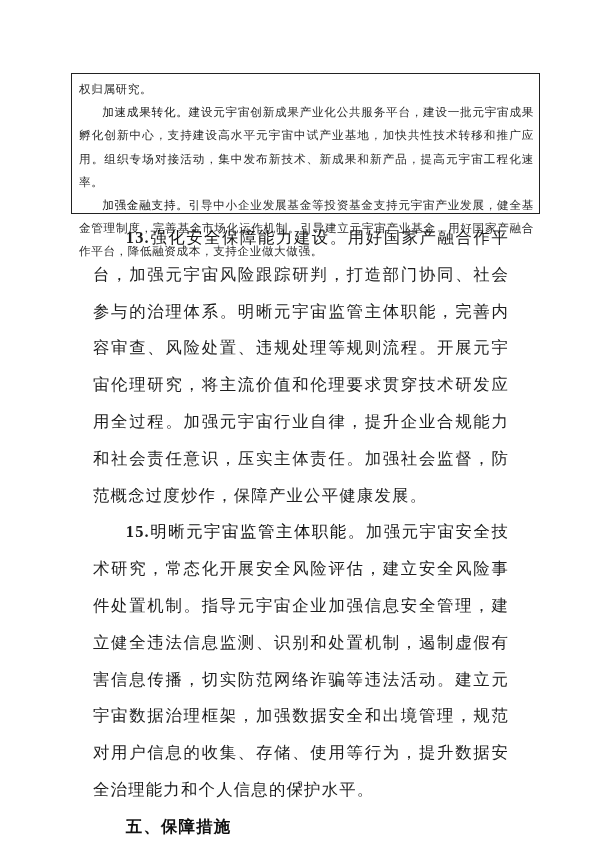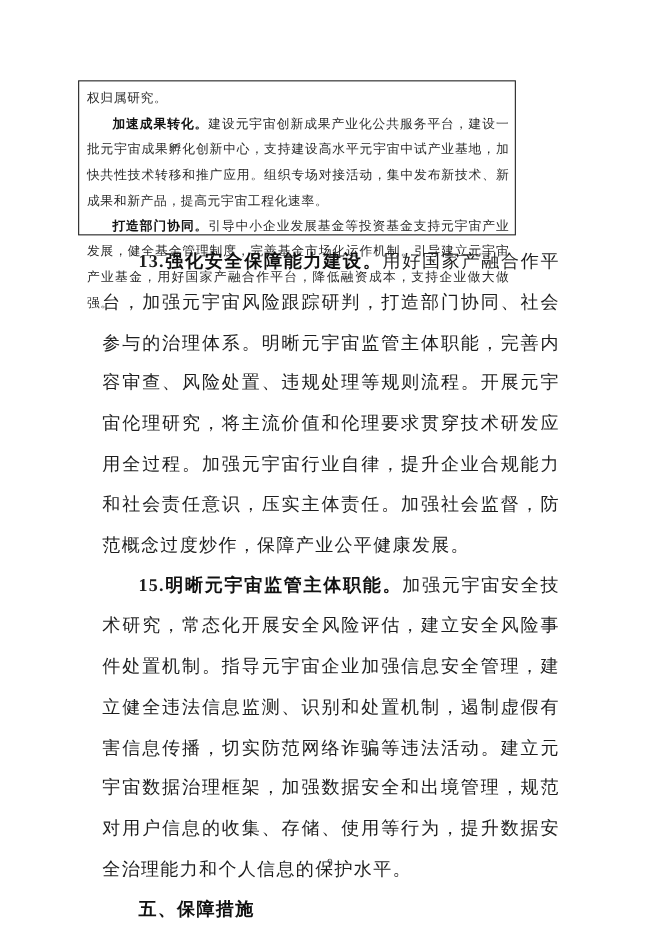--- a/index.html
+++ b/index.html
@@ -12,36 +12,36 @@
       height: 848px;
       position: relative;
       overflow: hidden;
       font-family: "DejaVu Serif", "Liberation Serif", serif;
       color: #1a1a1a;
     }
     .box {
       position: absolute;
       left: 71px;
       top: 73px;
-      width: 398px;
+      width: 469px;
       height: 141px;
       border: 1.5px solid #222;
       box-sizing: border-box;
       padding: 4px 5px 0 7px;
       font-size: 11.6px;
       line-height: 23.2px;
       letter-spacing: 0.6px;
       color: #2a2a2a;
     }
     .box p {
       margin: 0;
       text-align: justify;
     }
     .box p.indent { text-indent: 2em; }
-    .bold { font-weight: bold; color: #111; }
+    .bold { font-weight: normal; color: #111; }
 
     .body-text {
       position: absolute;
       left: 93px;
       width: 416px;
       font-size: 16.4px;
       line-height: 36.8px;
       letter-spacing: 1.2px;
       color: #1e1e1e;
     }
@@ -73,21 +73,21 @@
       font-family: "Liberation Serif", serif;
       color: #333;
     }
   </style>
 </head>
 <body>
 
 <div class="box">
   <p>权归属研究。</p>
   <p class="indent"><span class="bold">加速成果转化。</span><span>建设元宇宙创新成果产业化公共服务平台，建设一批元宇宙成果孵化创新中心，支持建设高水平元宇宙中试产业基地，加快共性技术转移和推广应用。组织专场对接活动，集中发布新技术、新成果和新产品，提高元宇宙工程化速率。</span></p>
-  <p class="indent"><span class="bold">打造部门协同。</span><span>引导中小企业发展基金等投资基金支持元宇宙产业发展，健全基金管理制度，完善基金市场化运作机制。引导建立元宇宙产业基金，用好国家产融合作平台，降低融资成本，支持企业做大做强。</span></p>
+  <p class="indent"><span class="bold">加强金融支持。</span><span>引导中小企业发展基金等投资基金支持元宇宙产业发展，健全基金管理制度，完善基金市场化运作机制。引导建立元宇宙产业基金，用好国家产融合作平台，降低融资成本，支持企业做大做强。</span></p>
 </div>
 
 <div class="body-text" style="top: 220px;">
   <p class="indent"><span class="num">13.</span><span class="bold">强化安全保障能力建设。</span><span>用好国家产融合作平台，加强元宇宙风险跟踪研判，打造部门协同、社会参与的治理体系。明晰元宇宙监管主体职能，完善内容审查、风险处置、违规处理等规则流程。开展元宇宙伦理研究，将主流价值和伦理要求贯穿技术研发应用全过程。加强元宇宙行业自律，提升企业合规能力和社会责任意识，压实主体责任。加强社会监督，防范概念过度炒作，保障产业公平健康发展。</span></p>
   <p class="indent"><span class="num">15.</span><span class="bold">明晰元宇宙监管主体职能。</span><span>加强元宇宙安全技术研究，常态化开展安全风险评估，建立安全风险事件处置机制。指导元宇宙企业加强信息安全管理，建立健全违法信息监测、识别和处置机制，遏制虚假有害信息传播，切实防范网络诈骗等违法活动。建立元宇宙数据治理框架，加强数据安全和出境管理，规范对用户信息的收集、存储、使用等行为，提升数据安全治理能力和个人信息的保护水平。</span></p>
   <p class="indent heading-h2">五、保障措施</p>
 
 </div>
 
 <div class="page-number">9</div>

